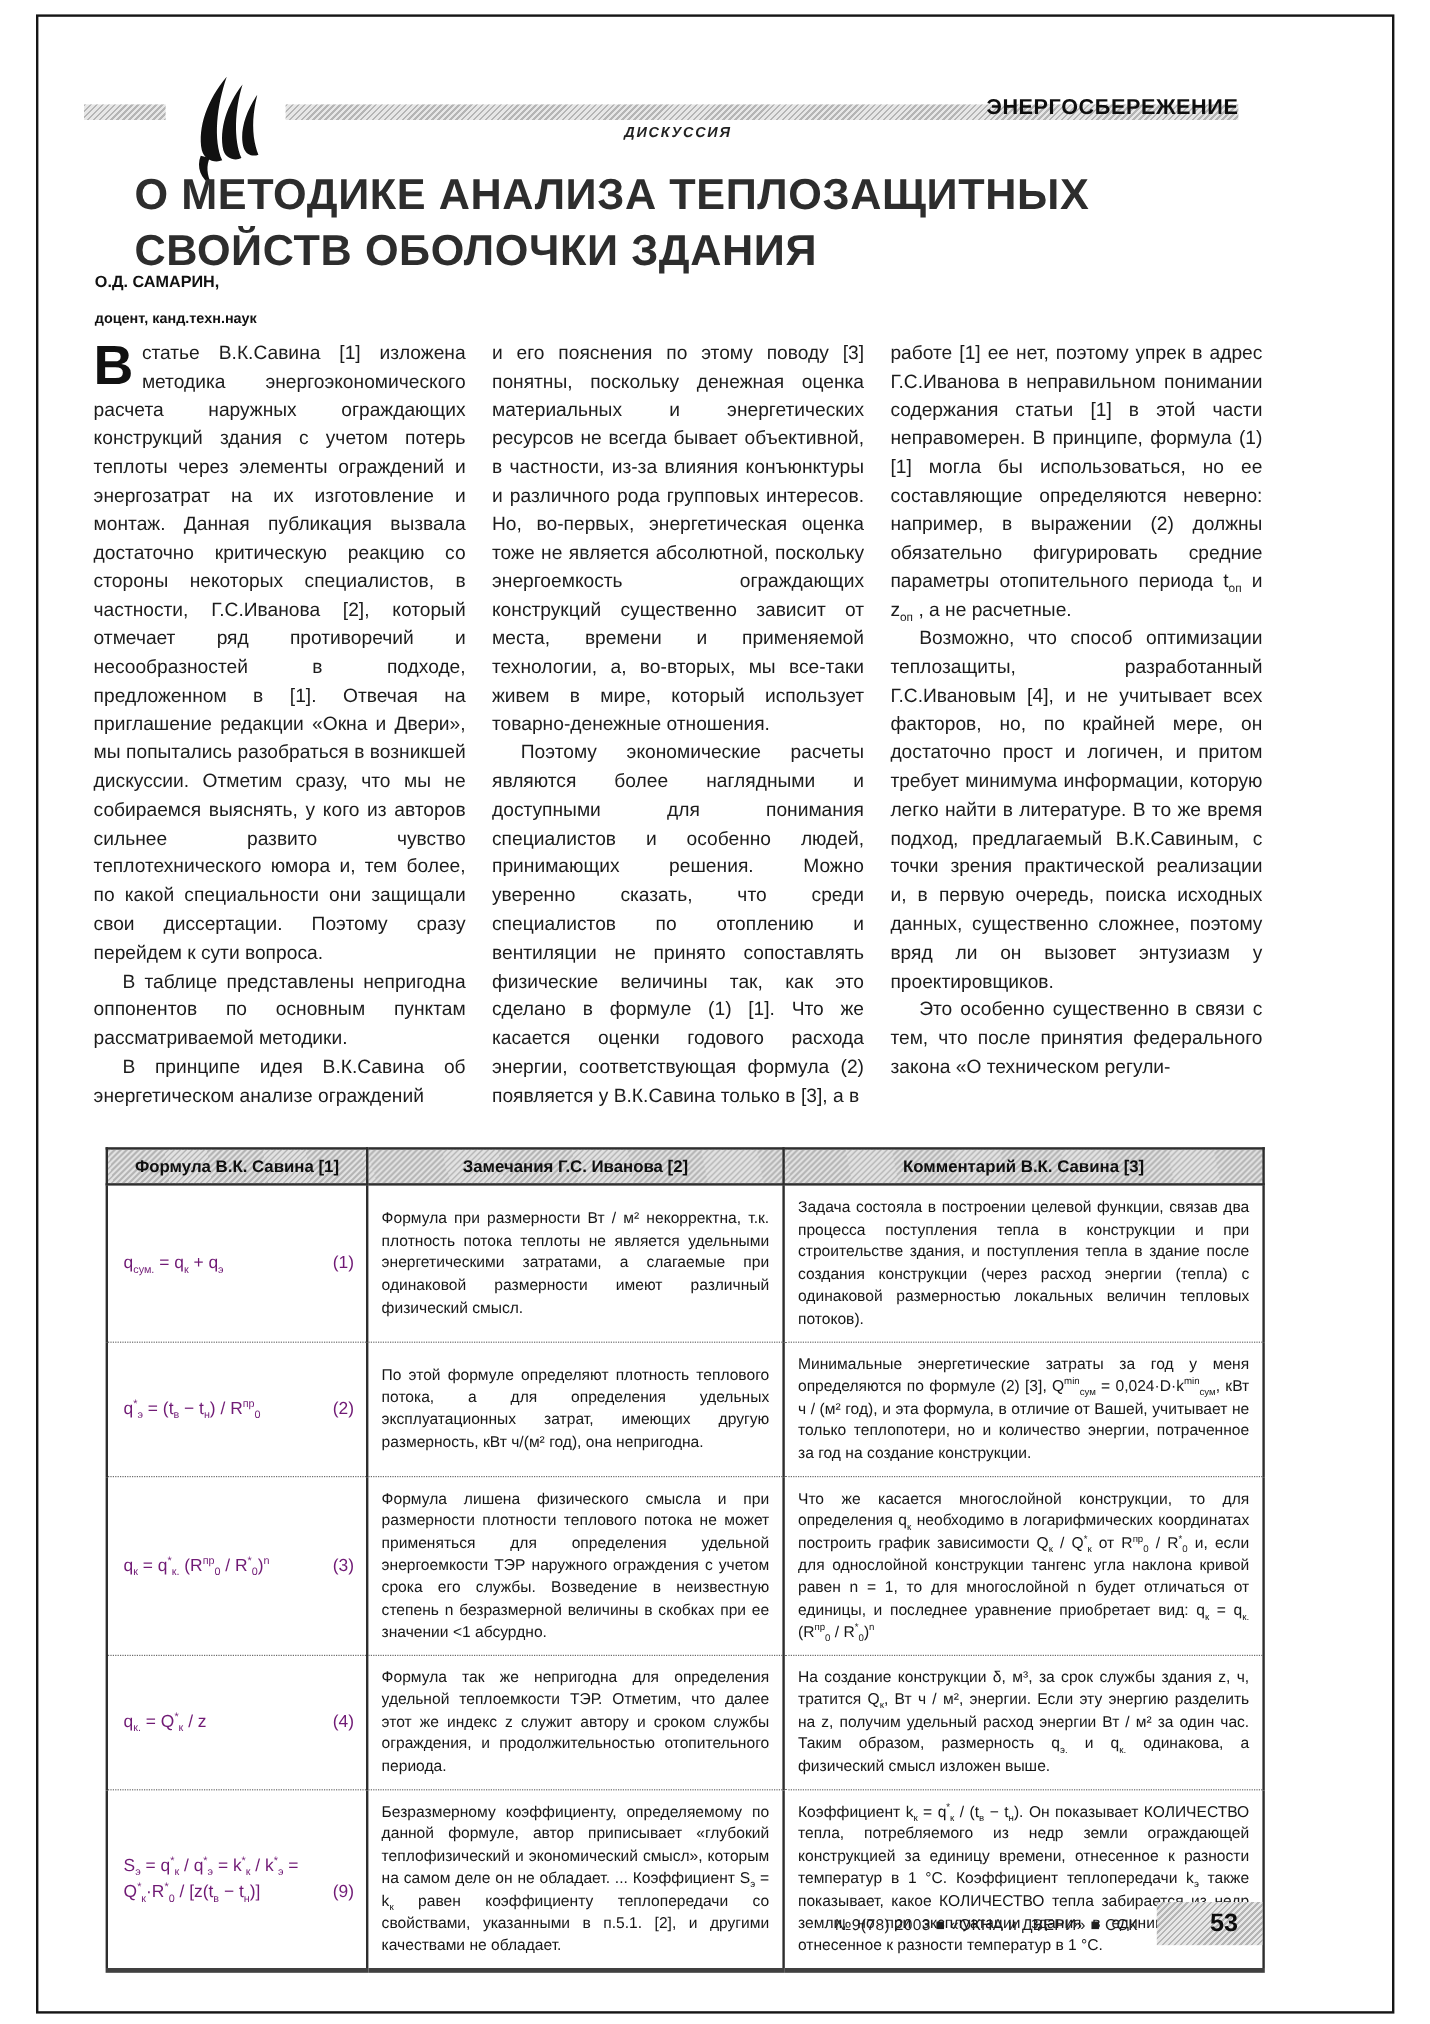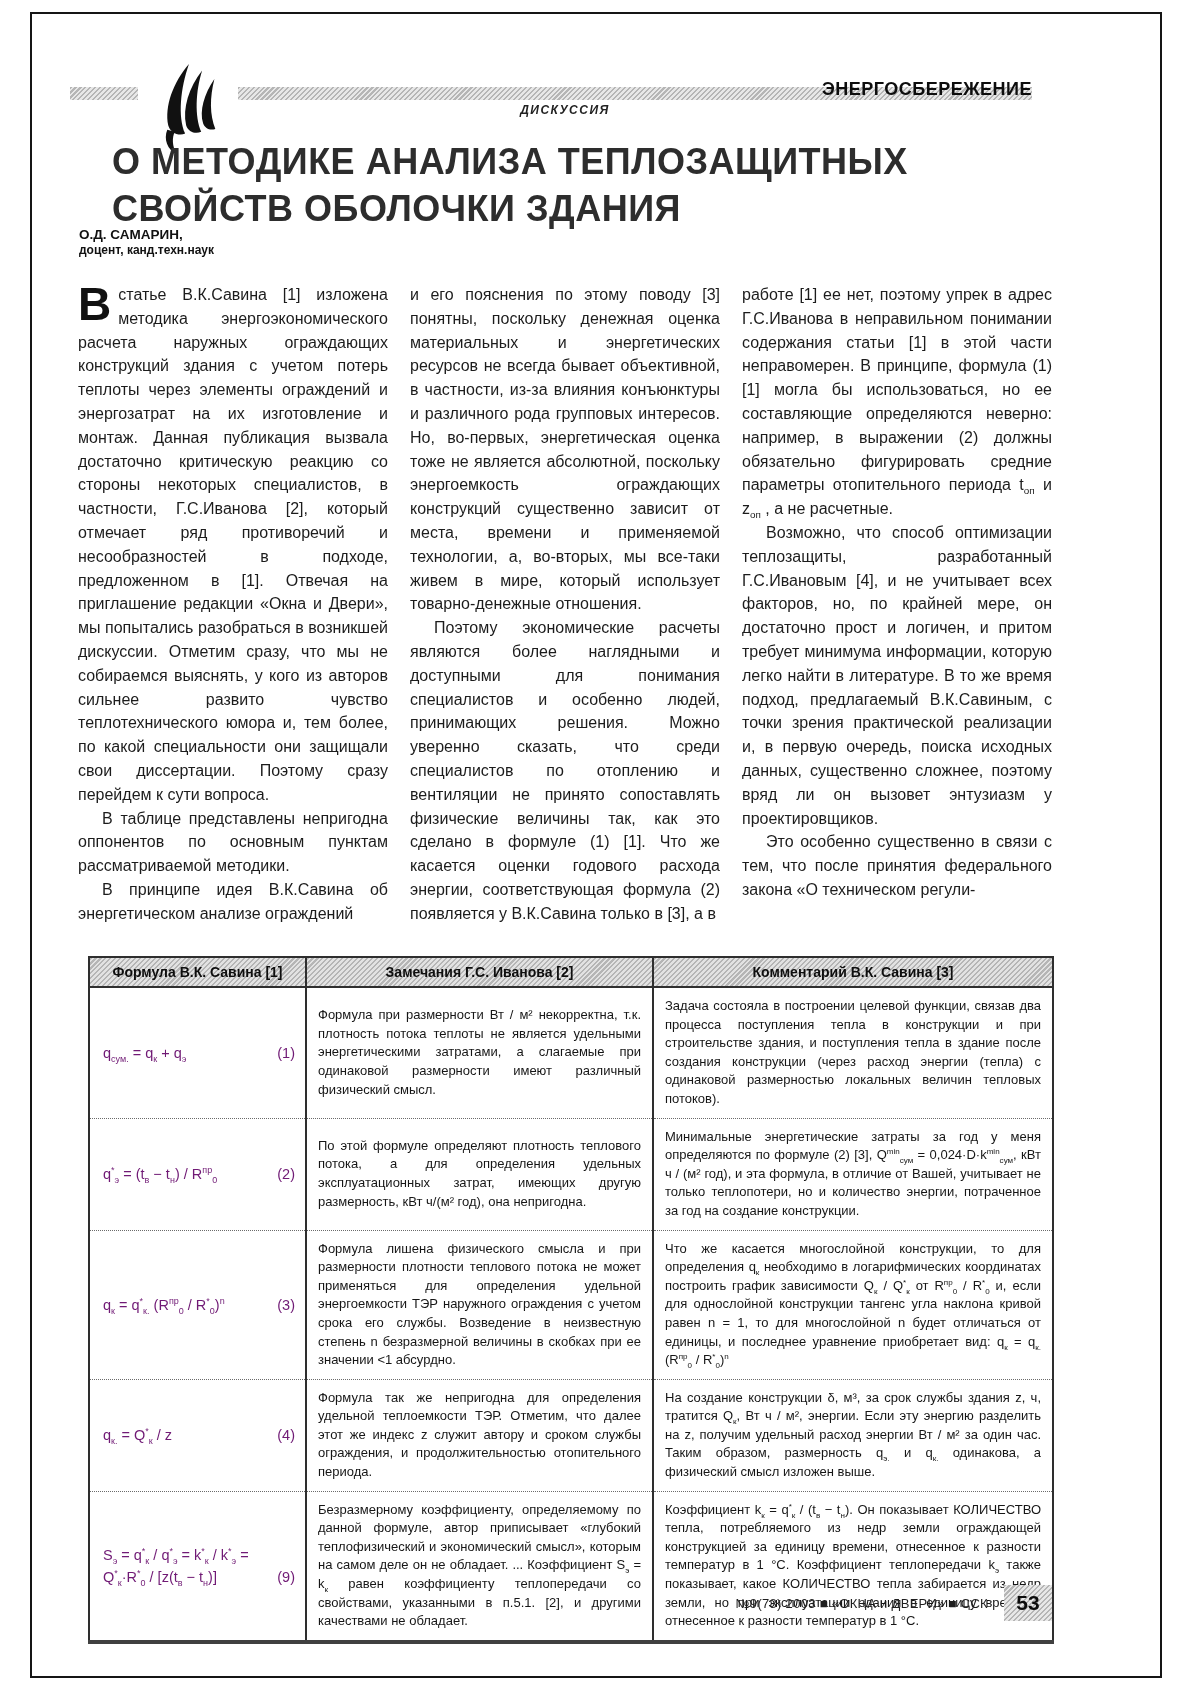--- a/index.html
+++ b/index.html
@@ -15,21 +15,21 @@
   .logo{position:absolute;left:138px;top:46px;width:100px;height:134px;background:#fff;
     display:flex;align-items:center;justify-content:center;}
   .section-label{position:absolute;left:700px;top:79px;width:332px;text-align:right;
     font-size:18px;font-weight:bold;letter-spacing:.5px;color:#0d0d0d;}
   .rubric{position:absolute;left:78px;top:103px;width:974px;text-align:center;
     font-size:12px;font-weight:bold;font-style:italic;letter-spacing:1.5px;color:#222;}
   .title{position:absolute;left:78px;top:138px;width:980px;
     font-size:36px;line-height:47px;font-weight:800;letter-spacing:.5px;color:#2d2d2d;margin-left:34px;}
   .author{position:absolute;left:79px;top:227px;}
   .author-name{font-size:13.5px;font-weight:bold;color:#111;}
-  .author-degree{font-size:12px;font-weight:bold;color:#111;margin-top:1px;}
+  .author-degree{font-size:12px;font-weight:bold;color:#111;margin-top:16px;}
   
   .columns{position:absolute;left:78px;top:283px;width:974px;display:flex;gap:22px;}
   .col{flex:1;min-width:0;}
   .col p{margin:0;font-size:16px;line-height:23.8px;text-align:justify;color:#1c1c1c;}
   .col p + p{text-indent:24px;}
   .dropcap{float:left;font-size:46px;line-height:37px;font-weight:bold;
     padding:3px 7px 0 0;color:#111;}
   sub,sup{font-size:.62em;line-height:0;}
   
   .cmp-table{position:absolute;left:88px;top:956px;width:964px;border-collapse:collapse;
@@ -44,21 +44,21 @@
     vertical-align:middle;}
   .cmp-table tr:last-child td{border-bottom:4px solid #404040;}
   td.fcell{padding:8px 10px 8px 13px;font-size:14.5px;color:#701a75;}
   .fline{display:flex;justify-content:space-between;align-items:baseline;gap:8px;line-height:22px;}
   .fnum{white-space:nowrap;}
   td.tcell{padding:9px 11px;font-size:13px;line-height:18.6px;text-align:justify;color:#161616;}
   
   .footer{position:absolute;left:78px;top:1585px;width:974px;display:flex;
     justify-content:flex-end;align-items:center;gap:16px;}
   .footer-text{font-size:13px;font-weight:500;color:#1f1f1f;letter-spacing:.3px;}
-  .page-box{width:48px;height:36px;display:flex;align-items:center;justify-content:center;}
+  .page-box{width:64px;height:36px;display:flex;align-items:center;justify-content:center;padding-left:24px;}
   .page-num{font-size:21px;font-weight:800;color:#0c0c0c;}
 </style>
 </head>
 <body>
 
 <div class="frame"></div>
 
 <div class="band hatch"></div>
 
 <div class="logo">

